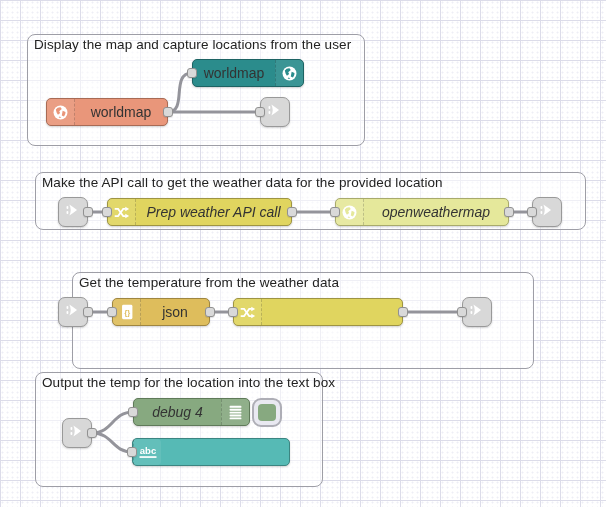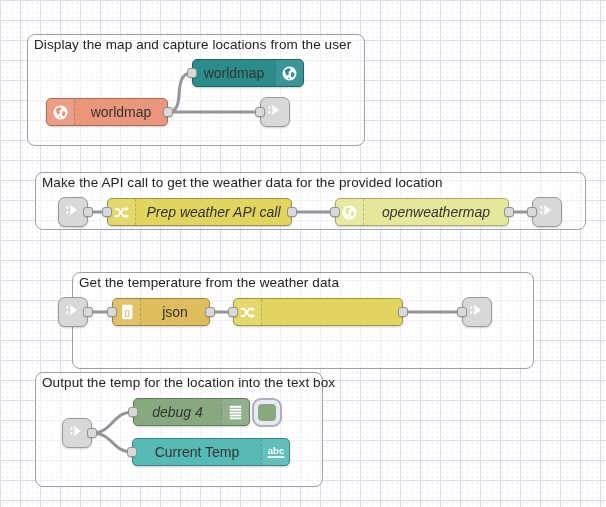--- a/index.html
+++ b/index.html
@@ -237,21 +237,20 @@
       <rect x="3" y="9.0" width="14" height="2.2" rx="1"></rect>
       <rect x="3" y="12.4" width="14" height="2.2" rx="1"></rect>
       <rect x="3" y="15.8" width="14" height="2.2" rx="1"></rect>
     </svg>
   </span>
 </div>
 <div class="dbg-btn" style="left: 252px; top: 398px; --nc: #87a980;">
   <span class="inner"></span>
 </div>
 <div class="node" style="left: 132px; top: 438px; width: 158px; --nc: #56bab5; --nb: #3c8581;">
-  <span class="lbl">Current Temp</span>
   <span class="icon icon-right">
     <svg width="24" height="20" viewBox="0 0 24 20">
       <text x="12" y="12" text-anchor="middle" font-size="9.5" font-weight="bold" fill="#fff" font-family="Liberation Sans, sans-serif">abc</text>
       <rect x="3.5" y="14.2" width="17" height="1.7" fill="#fff"></rect>
     </svg>
   </span>
 </div>
 <div class="port" style="left:87px;top:428px;"></div>
 <div class="port" style="left:128px;top:407px;"></div>
 <div class="port" style="left:127px;top:447px;"></div>

